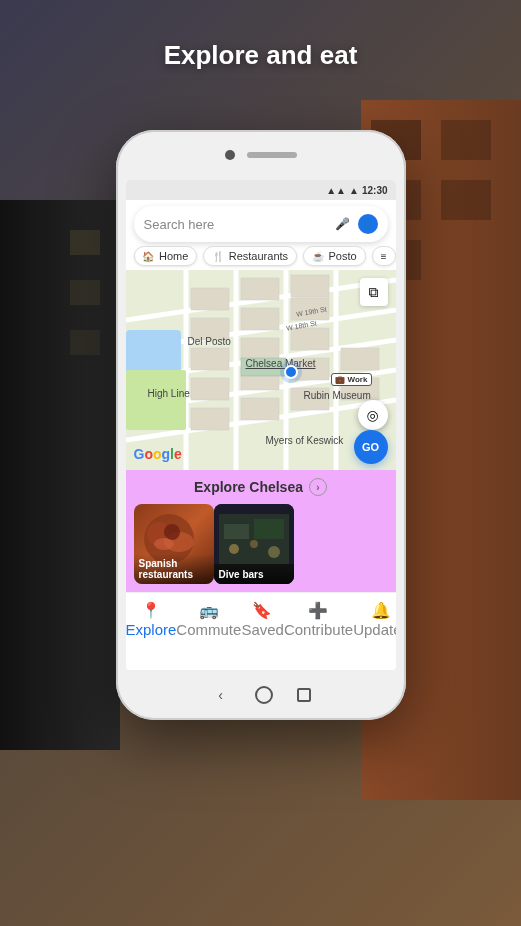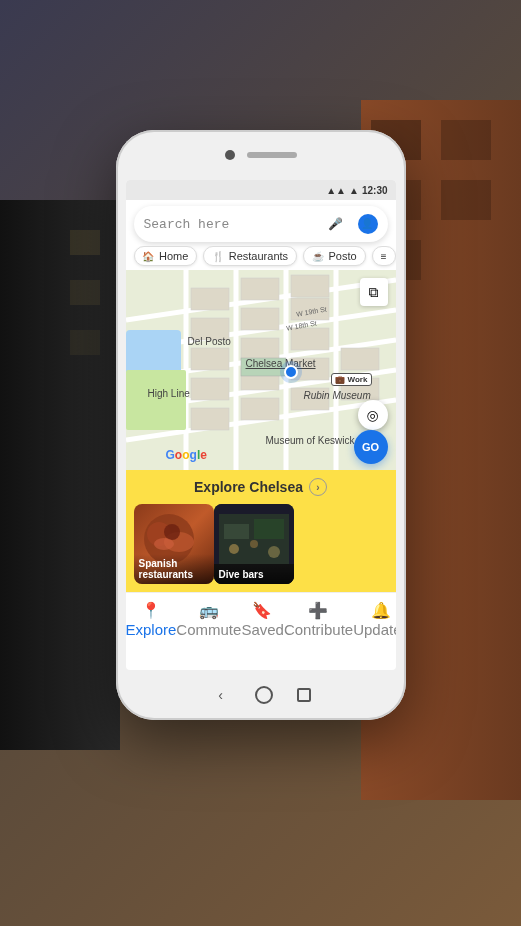--- a/index.html
+++ b/index.html
@@ -119,22 +119,21 @@
     
     .search-bar {
       background: white;
       margin: 6px 8px 4px;
       border-radius: 24px;
       height: 36px;
       display: flex;
       align-items: center;
       padding: 0 10px;
       box-shadow: 0 2px 6px rgba(0,0,0,0.15);
-      gap: 12px;
-      font-family: Liberation Mono, monospace;
+      gap: 5px;
     }
     .search-bar-text {
       flex: 1;
       font-size: 13px;
       color: #888;
     }
     .mic-icon, .avatar-icon {
       width: 20px; height: 20px;
       border-radius: 50%;
       display: flex; align-items: center; justify-content: center;
@@ -211,24 +210,23 @@
       font-size: 11px;
       font-weight: bold;
       box-shadow: 0 3px 8px rgba(26,115,232,0.4);
     }
 
     
     .google-logo {
       position: absolute;
       bottom: 8px;
       left: 8px;
-      font-size: 12px;
+      font-size: 14px;
       color: #555;
       font-weight: bold;
-      margin-left: 32px;
     }
     .google-logo span:nth-child(1) { color: #4285f4; }
     .google-logo span:nth-child(2) { color: #ea4335; }
     .google-logo span:nth-child(3) { color: #fbbc04; }
     .google-logo span:nth-child(4) { color: #4285f4; }
     .google-logo span:nth-child(5) { color: #34a853; }
     .google-logo span:nth-child(6) { color: #ea4335; }
 
     
     .layers-btn {
@@ -238,21 +236,21 @@
       width: 28px; height: 28px;
       background: white;
       border-radius: 4px;
       box-shadow: 0 1px 4px rgba(0,0,0,0.2);
       display: flex; align-items: center; justify-content: center;
       font-size: 14px;
     }
 
     
     .explore-section {
-      background: #fde047;
+      background: #f0abfc;
       flex: 1;
     }
     .explore-header {
       display: flex;
       align-items: center;
       justify-content: center;
       gap: 6px;
       padding: 8px;
       font-size: 14px;
       font-weight: bold;
@@ -380,20 +378,21 @@
     }
   </style>
 </head>
 <body>
 
 <div class="bg"></div>
 <div class="bg-left-bldg"></div>
 <div class="bg-building-right"></div>
 
 <div class="headline">
+  <div>Explore and eat</div>
 </div>
 
 <div class="phone-shell">
   <div class="phone-top">
     <div class="phone-camera"></div>
     <div class="phone-speaker"></div>
   </div>
 
   <div class="phone-screen">
 
@@ -464,22 +463,22 @@
         <rect x="65" y="138" width="38" height="22" fill="#ddd8c8" stroke="#ccc" stroke-width="0.5"></rect>
         <rect x="115" y="128" width="38" height="22" fill="#ddd8c8" stroke="#ccc" stroke-width="0.5"></rect>
         <rect x="165" y="118" width="38" height="22" fill="#ddd8c8" stroke="#ccc" stroke-width="0.5"></rect>
         <rect x="215" y="108" width="38" height="22" fill="#ddd8c8" stroke="#ccc" stroke-width="0.5"></rect>
 
         <rect x="115" y="88" width="45" height="18" fill="#b8d4b8" stroke="#aaa" stroke-width="0.5"></rect>
       </svg>
 
       <div class="map-label" style="left:120px;top:88px;text-decoration:underline;">Chelsea Market</div>
       <div class="map-label" style="left:22px;top:118px;">High Line</div>
-      <div class="map-label" style="left:178px;top:120px;font-style:italic;">Rubin Museum</div>
-      <div class="map-label" style="left:140px;top:165px;">Museum of Keswick</div>
+      <div class="map-label" style="left:178px;top:120px;">Rubin Museum</div>
+      <div class="map-label" style="left:140px;top:165px;">Myers of Keswick</div>
       <div class="map-label" style="left:62px;top:66px;">Del Posto</div>
 
       <div style="position:absolute;left:158px;top:95px;width:14px;height:14px;border-radius:50%;background:#1a73e8;border:2px solid white;box-shadow:0 0 0 4px rgba(26,115,232,0.2);"></div>
 
       <div style="position:absolute;left:205px;top:103px;background:white;border:1.5px solid #555;border-radius:3px;padding:1px 4px;font-size:8px;font-weight:bold;color:#333;display:flex;align-items:center;gap:2px;">
         <span>💼</span>
           <span>Work</span>
       </div>
 
       <div class="layers-btn">⧉</div>

